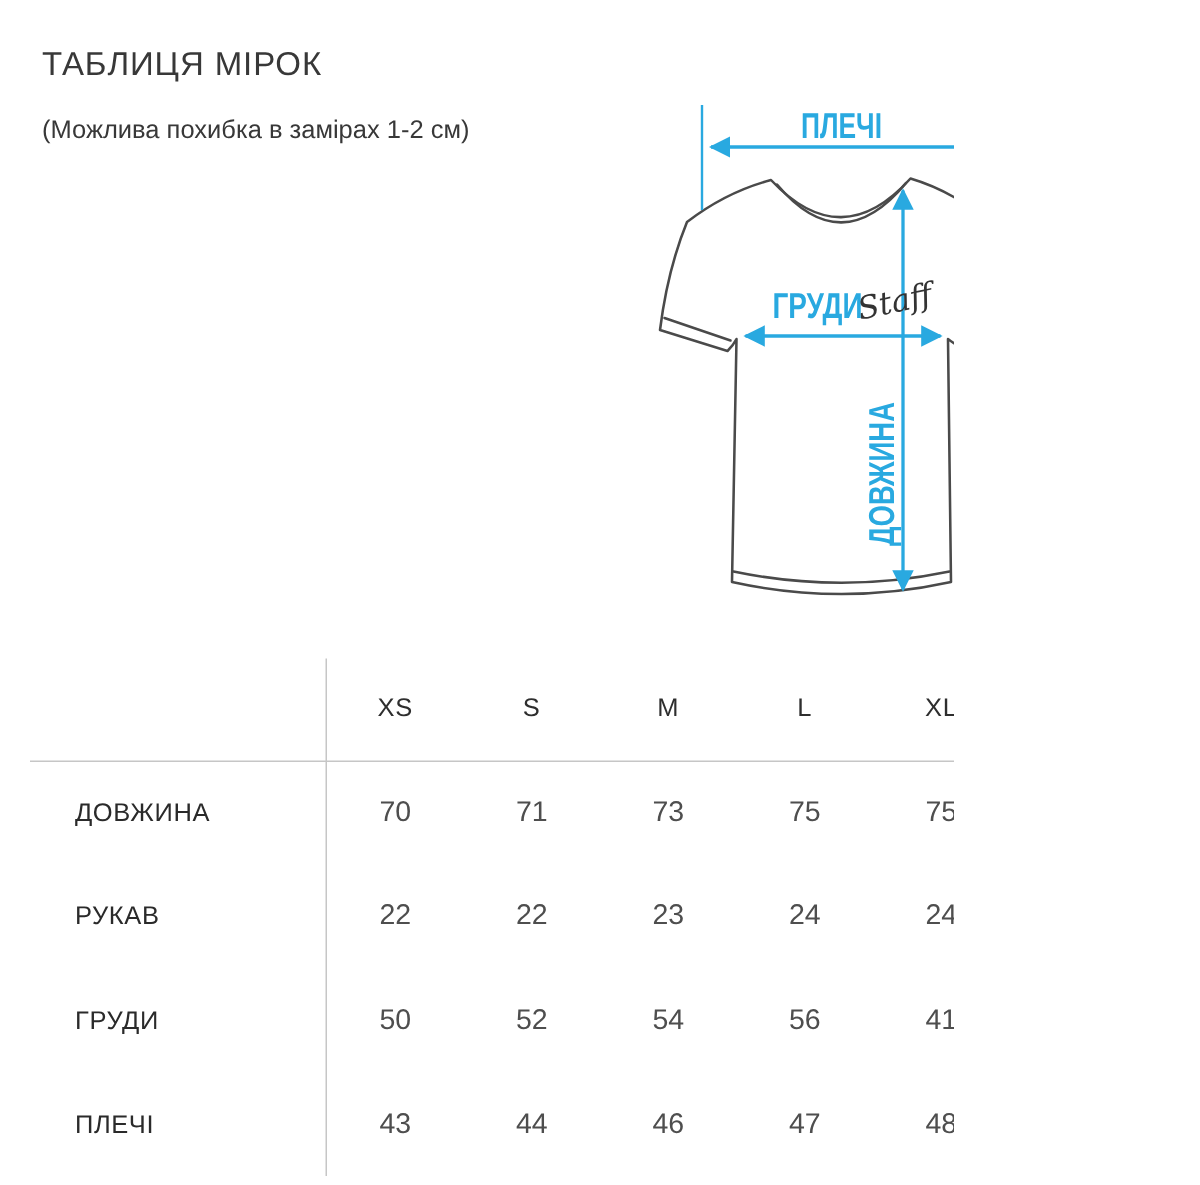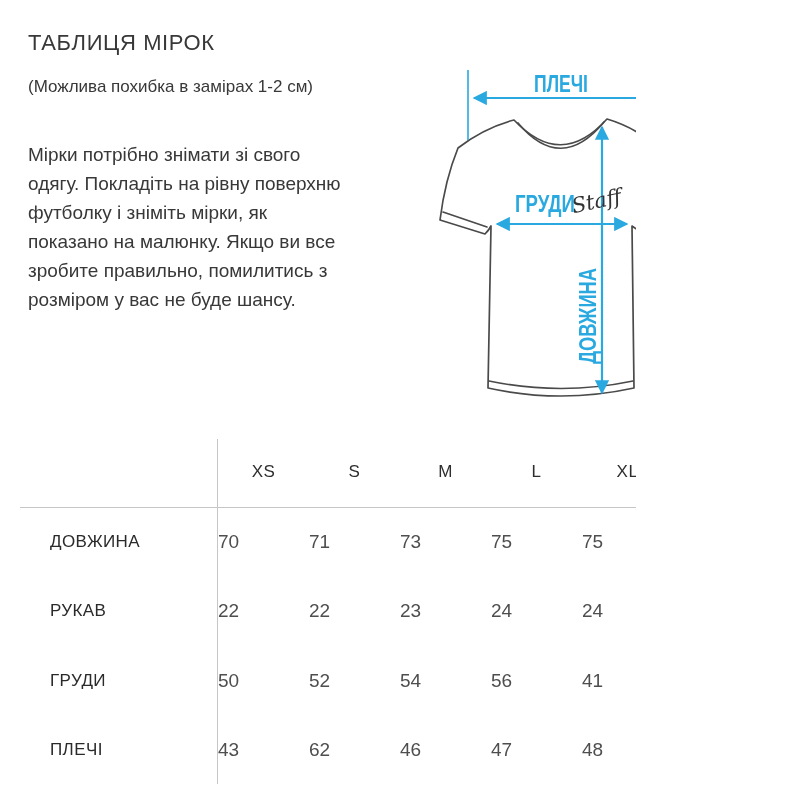--- a/index.html
+++ b/index.html
@@ -28,36 +28,30 @@
   .h-divider { position:absolute; left:0; top:70px; width:744px; height:1px; background:#c6c6c6; }
   .thead, .trow {
     display:grid;
     grid-template-columns:198px repeat(6, 1fr);
     align-items:center;
   }
   .thead { height:70px; }
   .trow  { height:69.5px; }
   .th { text-align:center; font-size:17px; font-weight:400; color:#2e2e2e; letter-spacing:0.5px; }
   .rowlabel { padding-left:30px; font-size:17px; color:#2a2a2a; letter-spacing:0.4px; }
-  .td { font-size:19px; color:#4e4e4e; }
+  .td { text-align:center; font-size:19px; color:#4e4e4e; }
 </style>
 </head>
 <body>
 
 <div class="page">
 
   <div class="intro">
     <h1 class="title">ТАБЛИЦЯ МІРОК</h1>
     <div class="subtitle">(Можлива похибка в замірах 1-2 см)</div>
-    <p class="description">Мірки потрібно знімати зі свого
-одягу. Покладіть на рівну поверхню
-футболку і зніміть мірки, як
-показано на малюнку. Якщо ви все
-зробите правильно, помилитись з
-розміром у вас не буде шансу.</p>
   </div>
 
   <div class="diagram">
     <svg viewBox="0 0 370 400" width="370" height="400">
       <defs>
         <marker id="arrow" viewBox="0 0 10 10" refX="9" refY="5" markerWidth="6.5" markerHeight="6.5" orient="auto-start-reverse">
           <path d="M 0 0 L 10 5 L 0 10 z" fill="#29a9e0"></path>
         </marker>
       </defs>
 
@@ -144,21 +138,21 @@
       <div class="td">52</div>
       <div class="td">54</div>
       <div class="td">56</div>
       <div class="td">41</div>
       <div class="td">25</div>
     </div>
 
     <div class="trow">
       <div class="rowlabel">ПЛЕЧІ</div>
       <div class="td">43</div>
-      <div class="td">62</div>
+      <div class="td">44</div>
       <div class="td">46</div>
       <div class="td">47</div>
       <div class="td">48</div>
       <div class="td">86</div>
     </div>
   </div>
 
 </div>
 
 </body></html>

